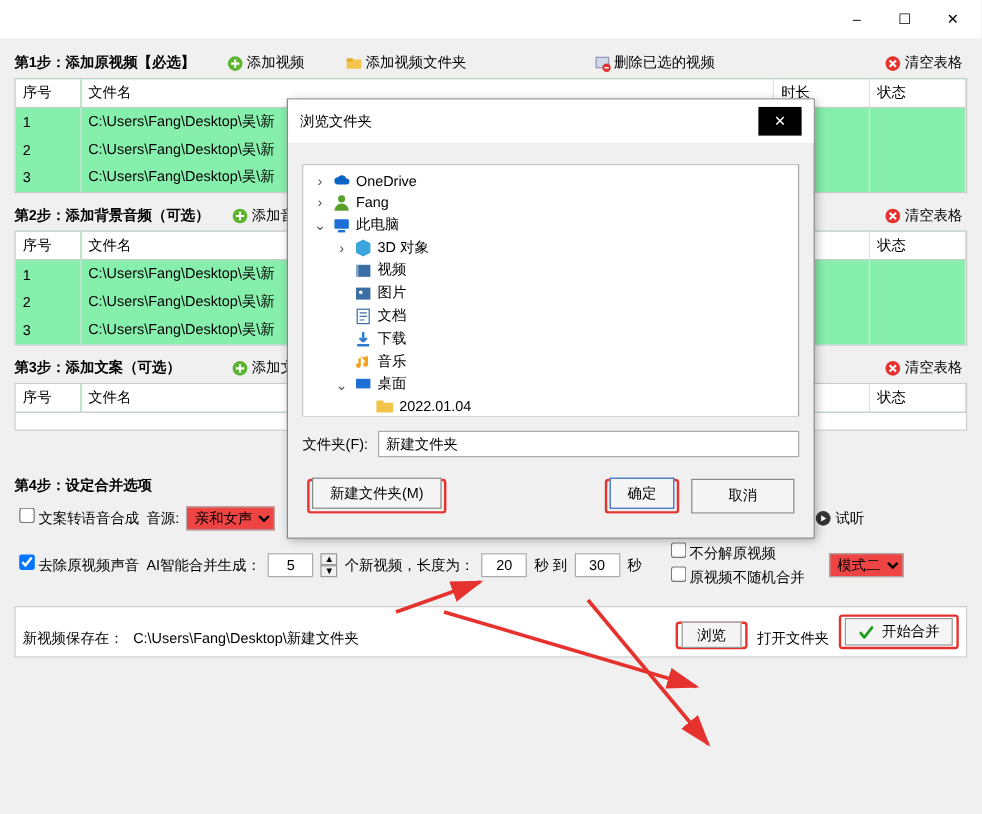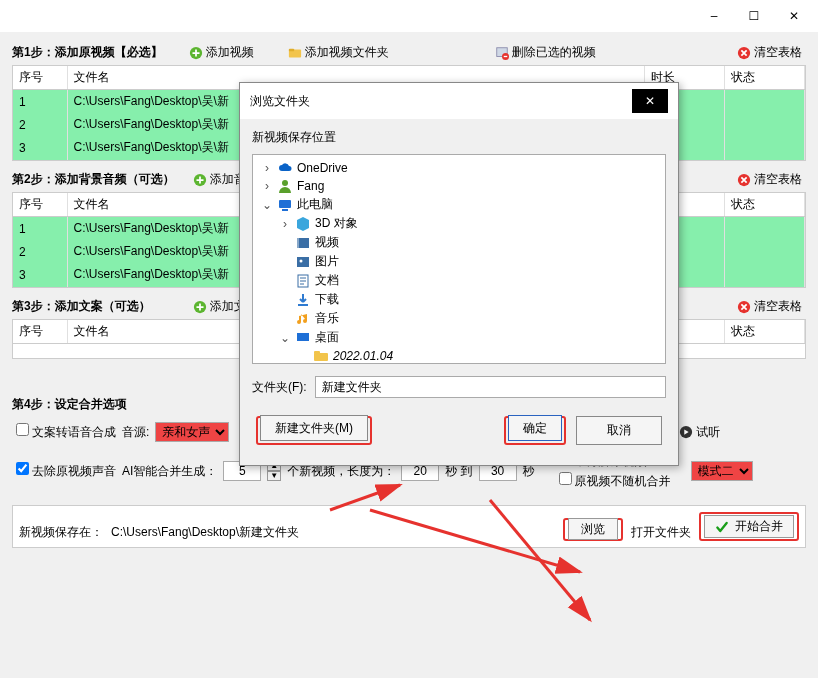--- a/index.html
+++ b/index.html
@@ -316,21 +316,20 @@
       </span>
   </div>
 </div>
 
 <div class="dialog">
   <div class="dlg-title">
     <span>浏览文件夹</span>
     <div class="dlg-close">✕</div>
   </div>
   <div class="dlg-body">
-    <div>新视频保存位置</div>
     <div class="tree" id="tree">
         <div class="tnode" style="padding-left: 6px;">
           <span class="tw">›</span>
           <span class="tic">
             <svg width="16" height="16" viewBox="0 0 16 16">
               <path d="M5 11a3 3 0 010-6 4 4 0 017 1 2.5 2.5 0 010 5z" fill="#0a63c7"></path>
             </svg>
           </span>
           <span>OneDrive</span>
         </div>
@@ -413,21 +412,21 @@
         </div>
         <div class="tnode" style="padding-left: 24px;">
           <span class="tw">⌄</span>
           <span class="tic">
             <svg width="16" height="16" viewBox="0 0 16 16">
               <rect x="2" y="3" width="12" height="8" fill="#1e6fd6"></rect>
             </svg>
           </span>
           <span>桌面</span>
         </div>
-        <div class="tnode" style="padding-left: 42px; font-style: italic;">
+        <div class="tnode" style="padding-left: 42px;">
           <span class="tw"></span>
           <span class="tic">
             <svg width="16" height="16" viewBox="0 0 16 16">
               <rect x="1" y="5" width="14" height="8" rx="1" fill="#f2c44b"></rect>
               <rect x="1" y="3" width="6" height="3" rx="1" fill="#f2c44b"></rect>
             </svg>
           </span>
           <span>2022.01.04</span>
         </div>
       </div>

